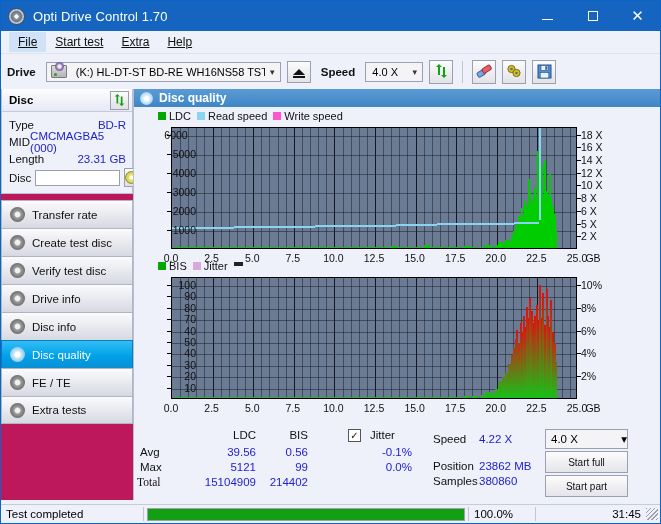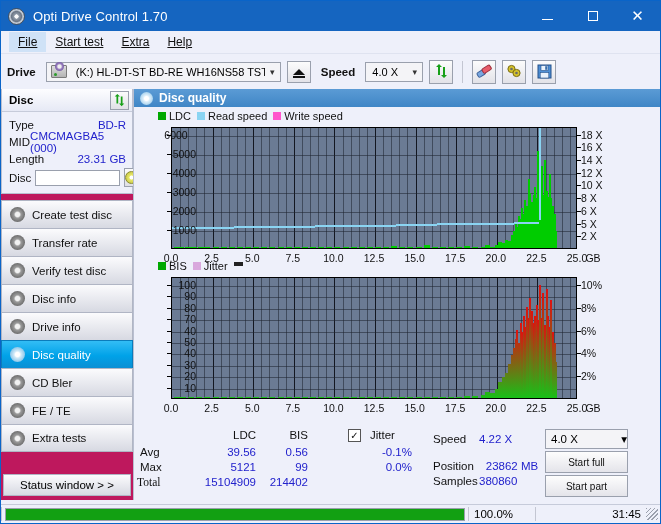--- a/index.html
+++ b/index.html
@@ -251,57 +251,52 @@
             <div class="disc-btn">
               <div class="cd-glyph"></div>
             </div>
           </div>
         </div>
       </div>
 
       <div class="navlist">
         <div class="navbtn">
           <span class="nav-icon"></span>
-          <span>Create test disc</span>
+          <span>Transfer rate</span>
         </div>
         <div class="navbtn">
           <span class="nav-icon"></span>
-          <span>Transfer rate</span>
+          <span>Create test disc</span>
         </div>
         <div class="navbtn">
           <span class="nav-icon"></span>
           <span>Verify test disc</span>
         </div>
         <div class="navbtn">
           <span class="nav-icon"></span>
-          <span>Disc info</span>
+          <span>Drive info</span>
         </div>
         <div class="navbtn">
           <span class="nav-icon"></span>
-          <span>Drive info</span>
+          <span>Disc info</span>
         </div>
         <div class="navbtn active">
           <span class="nav-icon"></span>
           <span>Disc quality</span>
         </div>
         <div class="navbtn">
           <span class="nav-icon"></span>
-          <span>CD Bler</span>
-        </div>
-        <div class="navbtn">
-          <span class="nav-icon"></span>
           <span>FE / TE</span>
         </div>
         <div class="navbtn">
           <span class="nav-icon"></span>
           <span>Extra tests</span>
         </div>
       </div>
 
-      <div class="status-win">Status window &gt; &gt;</div>
     </div>
 
     <div class="main">
       <div class="main-head">
         <span class="mh-icon"></span>
         <b>Disc quality</b>
       </div>
 
       <div class="legend">
         <span class="lg">
@@ -1073,35 +1068,36 @@
         <div class="stat-val" style="left:126px;top:36px;width:48px;">99</div>
         <div class="stat-val" style="left:206px;top:36px;width:72px;">0.0%</div>
 
         <div class="stat-lbl" style="left:3px;top:51px;font-family:Liberation Serif, serif;">Total</div>
         <div class="stat-val" style="left:48px;top:51px;width:74px;">15104909</div>
         <div class="stat-val" style="left:118px;top:51px;width:56px;">214402</div>
 
         <div class="stat-lbl" style="left:299px;top:8px;">Speed</div>
         <div class="stat-val" style="left:345px;top:8px;width:60px;text-align:left;">4.22 X</div>
         <div class="stat-lbl" style="left:299px;top:35px;">Position</div>
-        <div class="stat-val" style="left:345px;top:35px;width:66px;text-align:center;">23862 MB</div>
+        <div class="stat-val" style="left:345px;top:35px;width:66px;text-align:left;">23862 MB</div>
         <div class="stat-lbl" style="left:299px;top:50px;">Samples</div>
         <div class="stat-val" style="left:345px;top:50px;width:66px;text-align:left;">380860</div>
 
         <div class="combo-sm" style="left:411px;top:4px;width:83px;">
           <span style="padding-left:5px;flex:1;">4.0 X</span>
           <span class="cb-arrow">▾</span>
         </div>
         <div class="btn" style="left:411px;top:26px;width:83px;height:22px;">Start full</div>
         <div class="btn" style="left:411px;top:50px;width:83px;height:22px;">Start part</div>
       </div>
     </div>
   </div>
 
   <div class="statusbar">
+    <div class="sb-cell" style="width:142px;">Test completed</div>
     <div class="sb-sep"></div>
     <div class="progress">
       <div class="progress-fill" id="pfill" style="width: 100%;"></div>
     </div>
     <div class="sb-sep"></div>
     <div class="sb-cell" style="width:66px;">100.0%</div>
     <div class="sb-sep"></div>
     <div class="sb-cell" style="width:110px;justify-content:flex-end;">31:45</div>
     <div class="grip"></div>
   </div>

